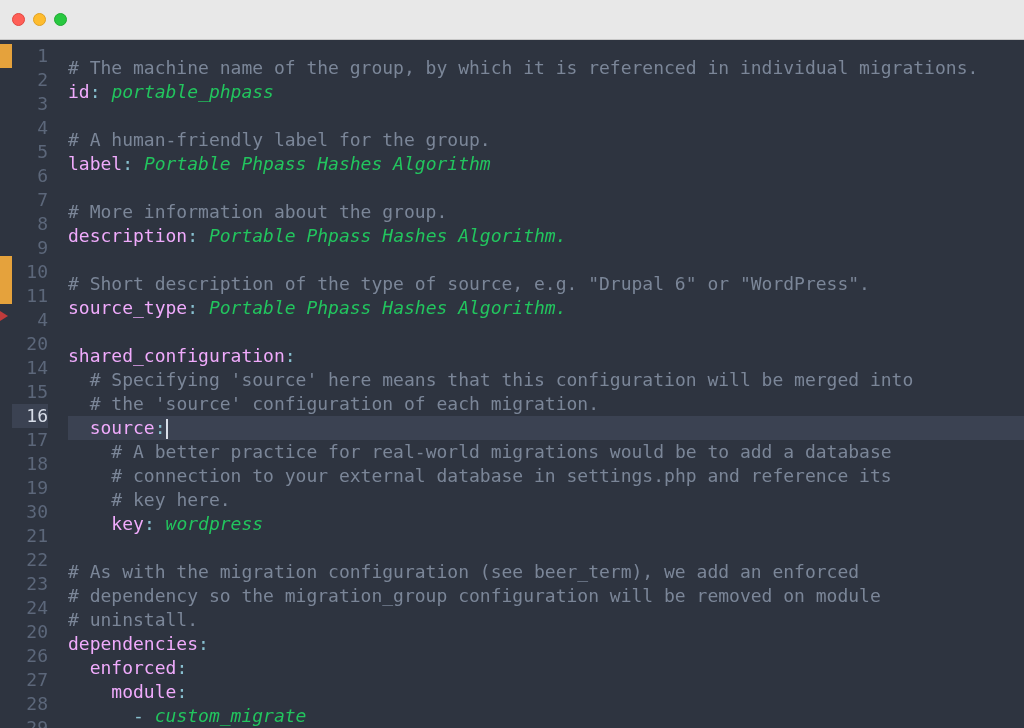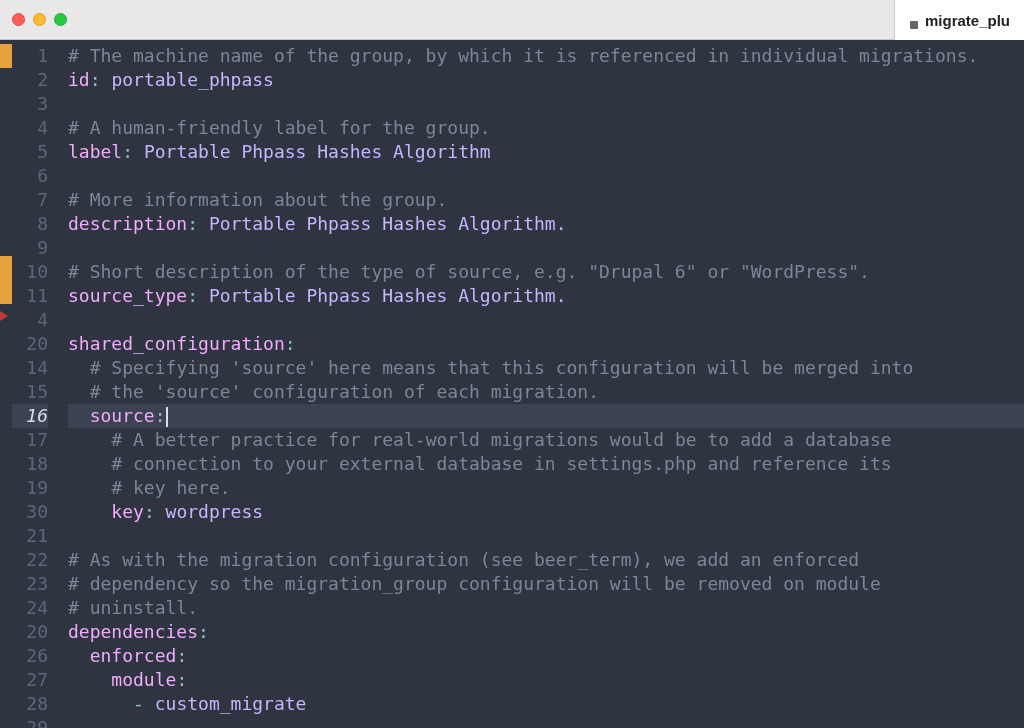--- a/index.html
+++ b/index.html
@@ -84,58 +84,50 @@
   }
   .gutter {
     width: 46px;
     background: #2e3440;
     color: #5c677a;
     text-align: right;
     padding: 4px 10px 0 0;
     user-select: none;
   }
   .gutter .ln { height: 24px; }
-  .gutter .ln.current { color: #d8dee9; background: #3b4252; font-style: italic; }
+  .gutter .ln.current { color: #d8dee9; background: #3b4252; }
   .code {
     flex: 1;
-    padding: 4px 0 0 10px;
+    padding: 16px 0 0 10px;
     white-space: pre;
     overflow: hidden;
   }
   .code .line { height: 24px; }
   .code .line.current { background: #3b4252; }
   .c-comment { color: #7b8698; font-style: normal; }
   .c-key     { color: #f0abfc; }
   .c-colon   { color: #88c0d0; }
-  .c-str     { color: #c4b5fd; font-weight: 500; }
+  .c-str     { color: #22c55e; font-weight: 500; font-style: italic; }
   .c-dash    { color: #88c0d0; }
   .cursor {
     display:inline-block;
     width:2px; height:20px;
     background:#d8dee9;
     vertical-align:middle;
     margin-left:0px;
   }
 </style>
 </head>
 <body>
 
 <div class="title-bar">
   <div class="traffic-lights">
     <div class="light light-close"></div>
     <div class="light light-min"></div>
     <div class="light light-max"></div>
-  </div>
-  <div class="tab-area">
-    <span class="dirty">
-      <svg width="10" height="10" viewBox="0 0 10 10">
-          <rect x="1" y="1" width="8" height="8" fill="#666" rx="1"></rect>
-        </svg>
-    </span>
-    <span>migrate_plu</span>
   </div>
 </div>
 
 <div class="editor">
   <div class="marker-col" id="markers">
       <div class="m m-orange"></div>
       <div class="m"></div>
       <div class="m"></div>
       <div class="m"></div>
       <div class="m"></div>

